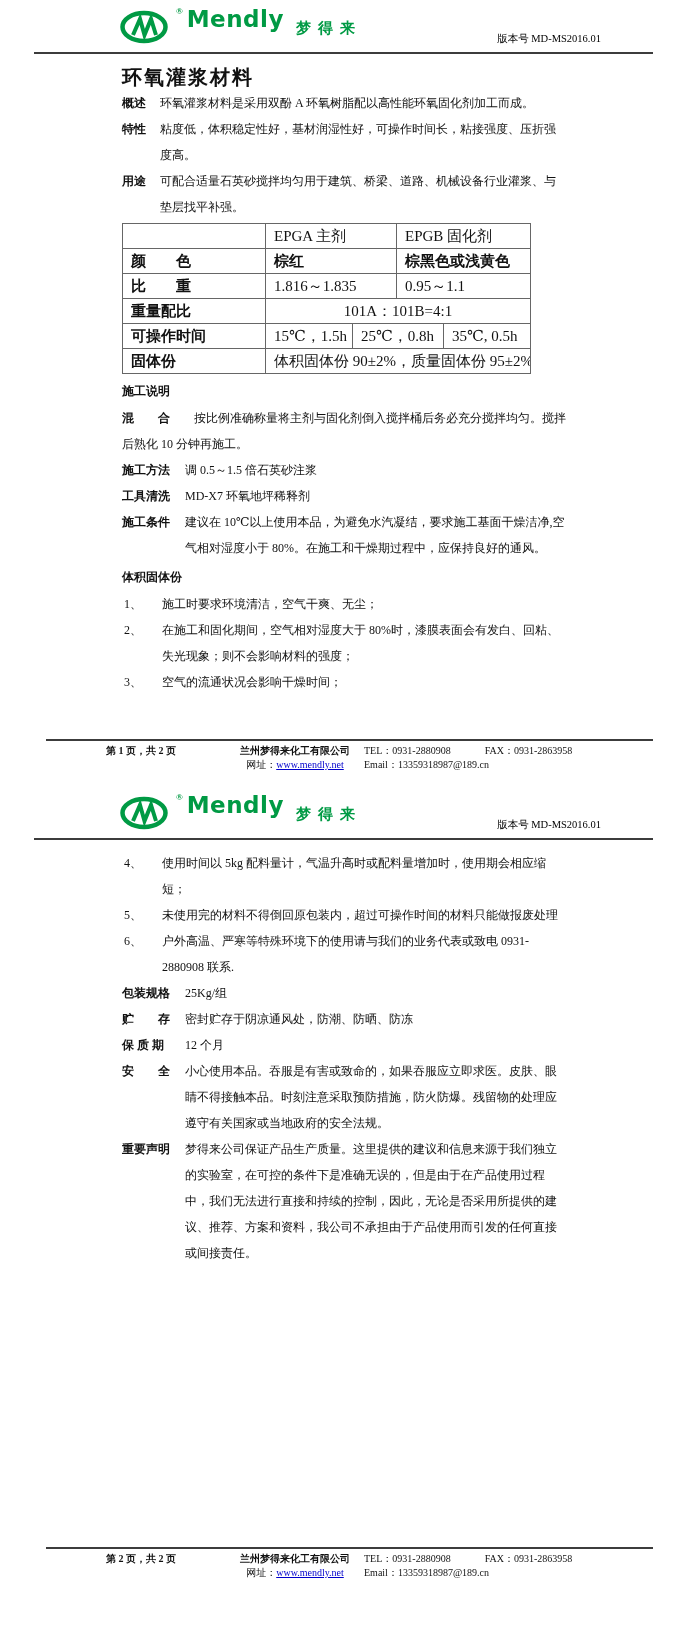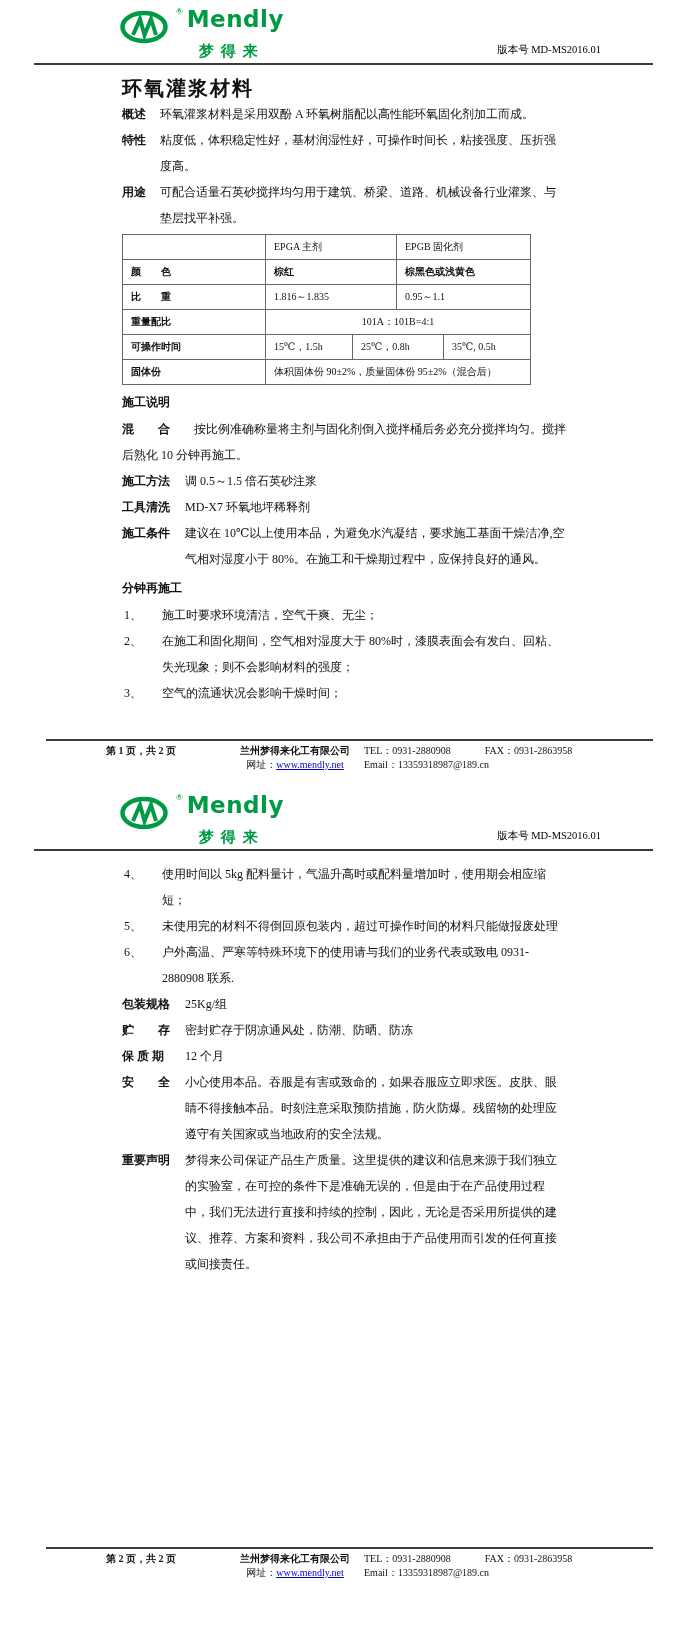--- a/index.html
+++ b/index.html
@@ -12,38 +12,38 @@
   #sheet1{height:772px;}
   #sheet2{height:866px;}
 
   
   .hdr{padding:8px 34px 0 34px;}
   #sheet2 .hdr{padding-top:22px;}
   .hdr-inner{display:flex;justify-content:space-between;align-items:flex-end;padding:0 52px 2px 86px;}
   .logo{display:flex;align-items:flex-start;gap:4px;}
   .logo-mark{flex:0 0 auto;}
   .logo-reg{font-size:9px;color:#009a44;font-weight:bold;margin-top:-2px;}
-  .logo-words{display:flex;flex-direction:column;line-height:1;}
+  .logo-words{display:flex;flex-direction:row;line-height:1;}
   .logo-en{font-family:"DejaVu Sans","Liberation Sans",sans-serif;font-weight:800;font-size:23px;color:#009a44;letter-spacing:.5px;}
   .logo-cn{font-family:"DejaVu Sans","Liberation Sans",sans-serif;font-weight:bold;font-size:15px;color:#009a44;letter-spacing:7px;padding-left:12px;margin-top:13px;}
   .version{font-size:10.5px;color:#000;white-space:nowrap;padding-bottom:2px;}
   .rule{border-top:2px solid #3c3c3c;margin:2px 34px 0 34px;}
 
   
   .content{padding:0 120px 0 122px;font-size:12px;line-height:26px;}
   .doc-title{font-size:20px;font-weight:bold;letter-spacing:2px;margin:10px 0 0 0;}
 
   .kv{display:flex;align-items:flex-start;}
   .kv .lbl{font-weight:bold;flex:0 0 38px;white-space:nowrap;}
   .kv.w4 .lbl{flex:0 0 63px;}
   .kv .txt{flex:1;}
 
   .sec-title{font-weight:bold;margin:4px 0 2px 0;line-height:24px;}
 
-  table.tech{border-collapse:collapse;table-layout:fixed;width:408px;margin:3px 0 5px 0;font-size:10px;}
+  table.tech{border-collapse:collapse;table-layout:fixed;width:408px;margin:3px 0 5px 0;font-size:15px;}
   table.tech td{border:1px solid #666;height:24px;padding:0 0 0 8px;white-space:nowrap;overflow:hidden;line-height:24px;}
   table.tech td.ctr{text-align:center;padding:0;}
   table.tech td.hlbl{letter-spacing:0;}
   .blbl{font-weight:bold;}
 
   .para{margin:0;}
   .inline-lbl{font-weight:bold;}
 
   .note{display:flex;align-items:flex-start;}
   .note .num{flex:0 0 38px;padding-left:2px;}
@@ -154,21 +154,21 @@
     </div>
     <div class="kv w4">
       <span class="lbl">工具清洗</span>
       <span class="txt">MD-X7 环氧地坪稀释剂</span>
     </div>
     <div class="kv w4">
       <span class="lbl">施工条件</span>
       <span class="txt">建议在 10℃以上使用本品，为避免水汽凝结，要求施工基面干燥洁净,空气相对湿度小于 80%。在施工和干燥期过程中，应保持良好的通风。</span>
     </div>
 
-    <div class="sec-title">分钟再施工</div>
+    <div class="sec-title">体积固体份</div>
 
     <div class="note">
       <span class="num">1、</span>
       <span class="txt">施工时要求环境清洁，空气干爽、无尘；</span>
     </div>
     <div class="note">
       <span class="num">2、</span>
       <span class="txt">在施工和固化期间，空气相对湿度大于 80%时，漆膜表面会有发白、回粘、失光现象；则不会影响材料的强度；</span>
     </div>
     <div class="note">

